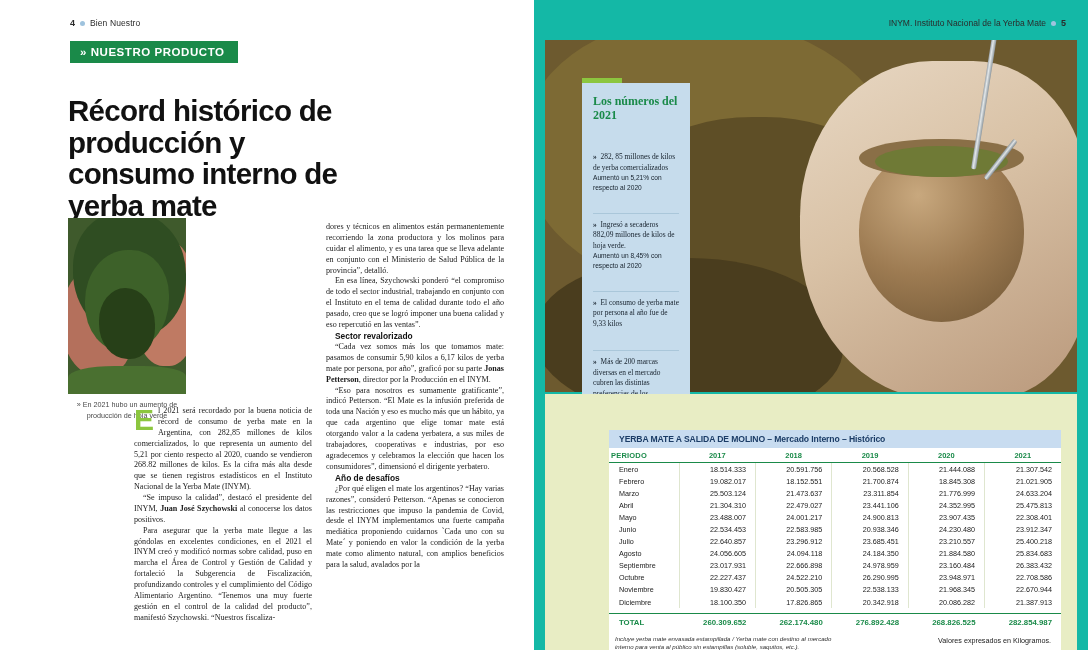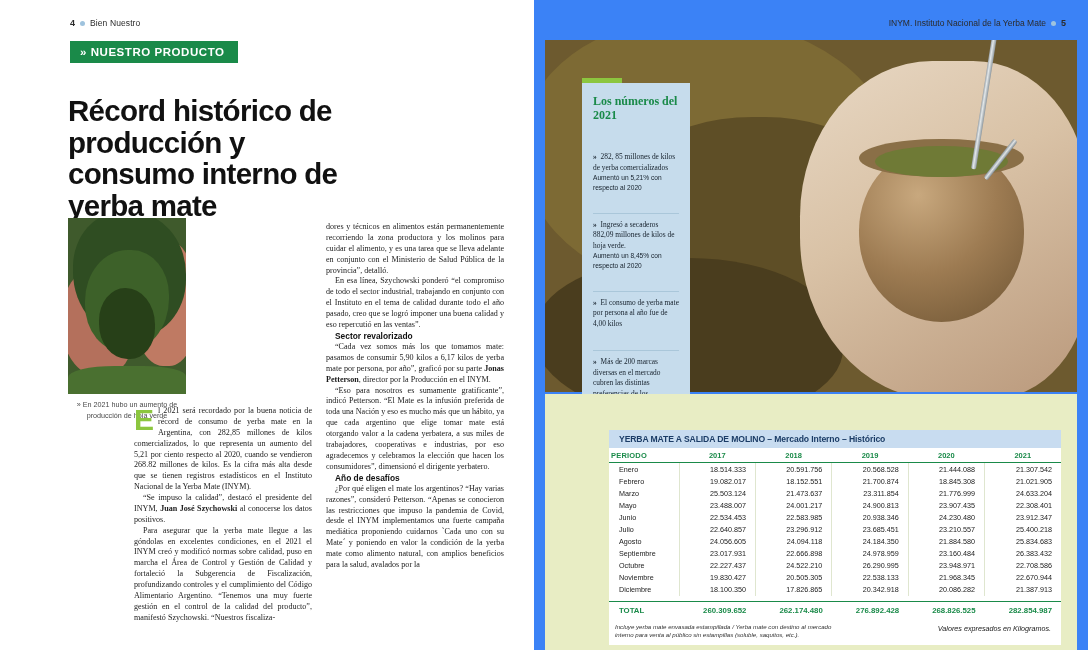--- a/index.html
+++ b/index.html
@@ -78,21 +78,21 @@
     color:#8cc63f; margin:2px 4px 0 0;
   }
   .subhead {
     font-family:"Liberation Sans", sans-serif;
     font-weight:bold; font-size:8.4px; color:#111;
     margin:7px 0 1px 0; text-indent:0;
   }
   .nm { font-weight:bold; }
 
   
-  .page-right { position:relative; width:554px; height:650px; background:#3b82f6; }
+  .page-right { position:relative; width:554px; height:650px; background:#14b8a6; }
   .folio-r {
     position:absolute; top:18px; right:22px;
     display:flex; align-items:center; gap:5px;
     font-family:"Liberation Sans", sans-serif;
     font-size:8.5px; color:#2b2b2b;
   }
   .folio-r .num { font-weight:bold; font-size:9px; }
   .folio-r .dot { width:5px; height:5px; border-radius:50%; background:#9fc3de; display:inline-block; }
 
   .hero {
@@ -184,21 +184,21 @@
   .col-sep { border-left:1px solid #dfe6cf;margin-left:32px; }
   .tbl-foot {
     display:flex; justify-content:space-between; align-items:flex-start;
     padding:4px 10px 6px 6px; gap:10px;
   }
   .tbl-foot .note {
     font-size:6.1px; line-height:1.36; color:#2f2f2f; font-style:italic;
     font-family:"Liberation Sans", sans-serif; max-width:236px;
   }
   .tbl-foot .units {
-    font-size:7.2px; color:#1a1a1a; font-style:italic;
+    font-size:7.2px; color:#1a1a1a; 
     font-family:"Liberation Sans", sans-serif; white-space:nowrap; padding-top:1px;
   }
   .gutter { position:absolute; left:534px; top:0; width:2px; height:650px;
             background:linear-gradient(90deg, rgba(0,0,0,.10), rgba(0,0,0,0)); }
 </style>
 </head>
 <body>
 
 <div class="spread">
 
@@ -276,21 +276,21 @@
       </div>
 
       <div class="nb-item">
         <span class="chev">»</span>
         <span>Ingresó a secaderos </span><b>882,09 millones de kilos</b><span> de hoja verde.</span>
         <span class="sub">Aumentó un 8,45% con respecto al 2020</span>
       </div>
 
       <div class="nb-item">
         <span class="chev">»</span>
-        <span>El consumo de yerba mate por persona al año fue de </span><b>4,00 kilos</b>
+        <span>El consumo de yerba mate por persona al año fue de </span><b>9,33 kilos</b>
       </div>
 
       <div class="nb-item">
         <span class="chev">»</span>
         <b>Más de 200 marcas</b><span> diversas en el mercado cubren las distintas preferencias de los consumidores</span>
       </div>
     </div>
 
     <div class="data-panel"></div>
   </div>
@@ -327,20 +327,28 @@
           </tr>
           <tr>
             <td class="first">Marzo</td>
             <td class="col-sep">25.503.124</td>
             <td class="col-sep">21.473.637</td>
             <td class="col-sep">23.311.854</td>
             <td class="col-sep">21.776.999</td>
             <td class="col-sep">24.633.204</td>
           </tr>
           <tr>
+            <td class="first">Abril</td>
+            <td class="col-sep">21.304.310</td>
+            <td class="col-sep">22.479.027</td>
+            <td class="col-sep">23.441.106</td>
+            <td class="col-sep">24.352.995</td>
+            <td class="col-sep">25.475.813</td>
+          </tr>
+          <tr>
             <td class="first">Mayo</td>
             <td class="col-sep">23.488.007</td>
             <td class="col-sep">24.001.217</td>
             <td class="col-sep">24.900.813</td>
             <td class="col-sep">23.907.435</td>
             <td class="col-sep">22.308.401</td>
           </tr>
           <tr>
             <td class="first">Junio</td>
             <td class="col-sep">22.534.453</td>

